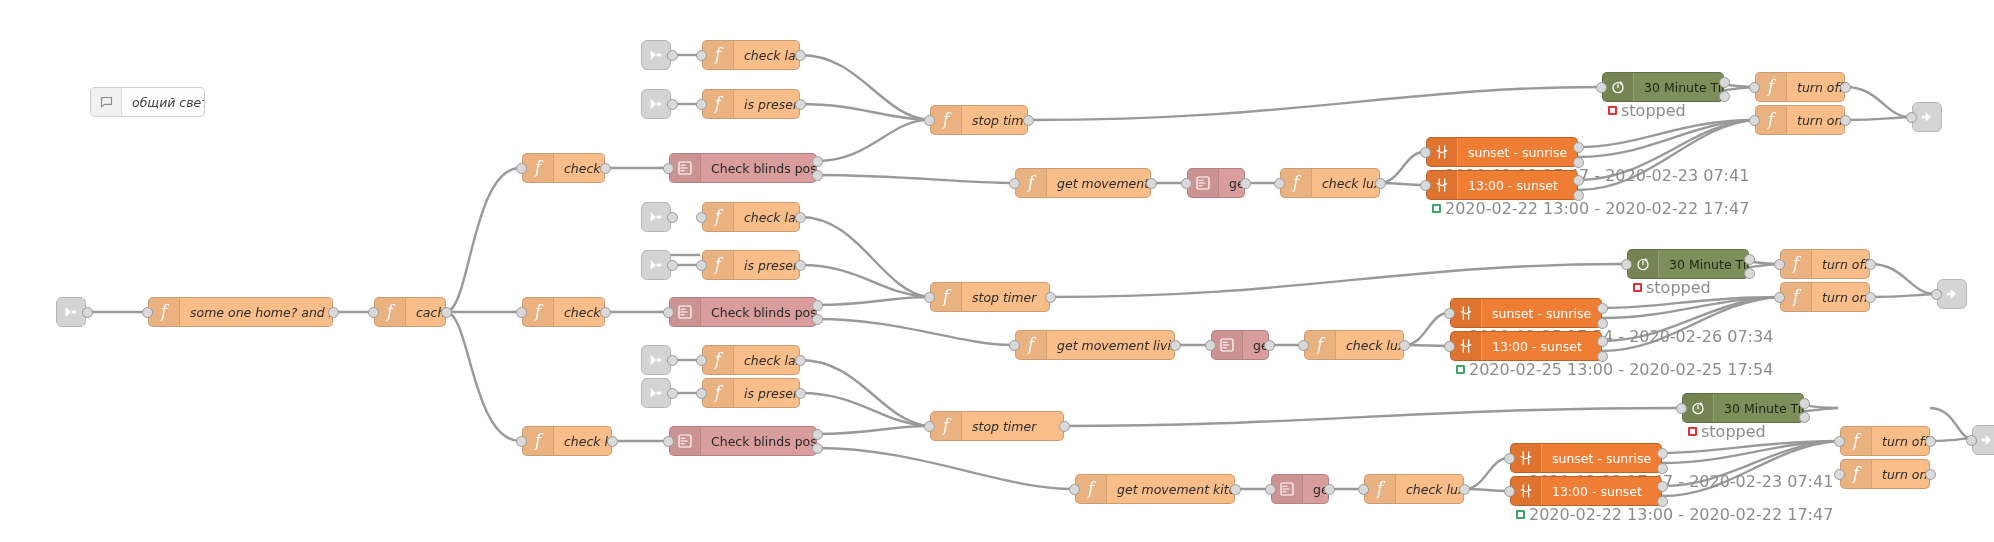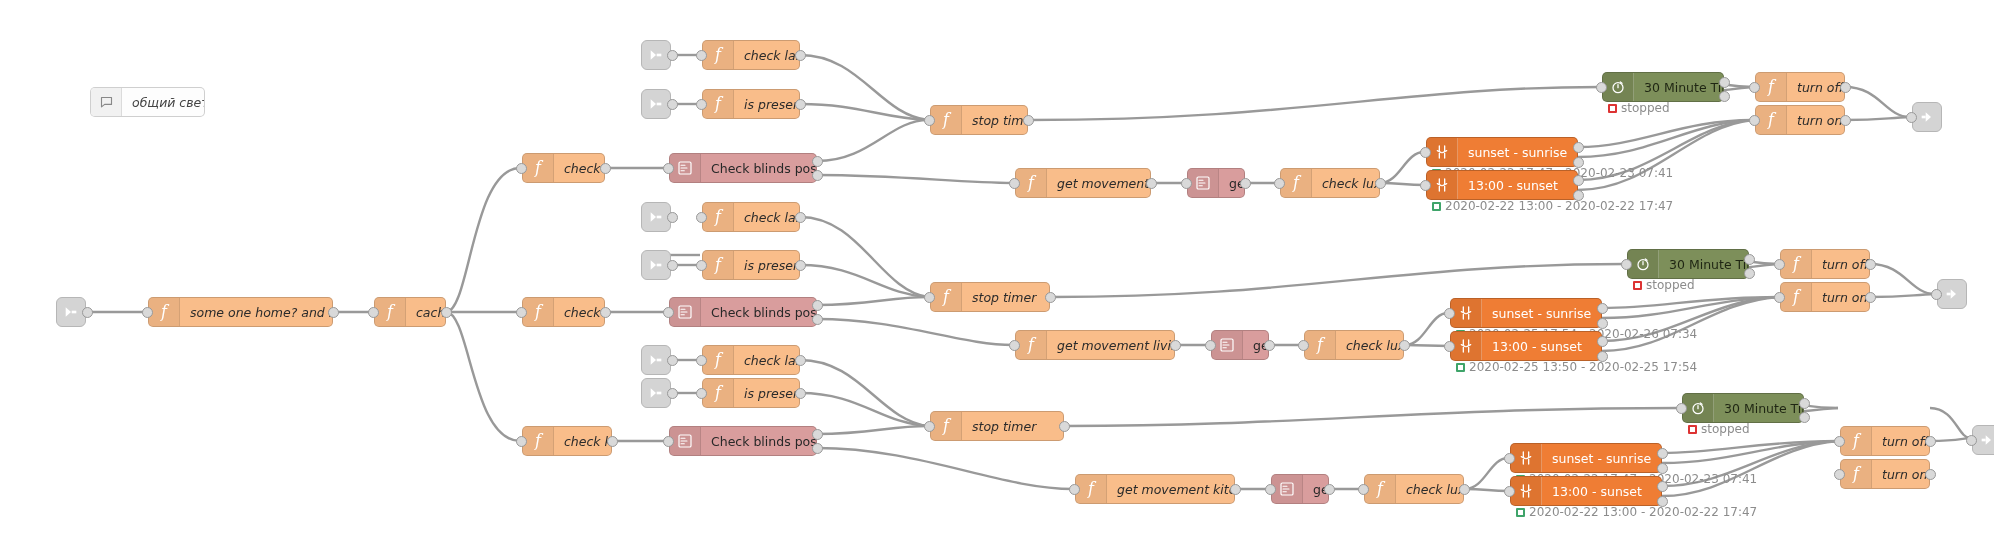--- a/index.html
+++ b/index.html
@@ -79,21 +79,21 @@
     background:#d9d9d9;
     border:1px solid #999999;
     border-radius:50%;
     box-sizing:border-box;
   }
 
   
   .status{
     position:absolute;
     display:flex;align-items:center;
-    font-size:12px;
+    font-size:16px;
     color:#8c8c8c;
     white-space:nowrap;
   }
   .status .dot{
     width:9px;height:9px;
     margin-right:4px;
     box-sizing:border-box;
     border-radius:1px;
   }
   .status .dot.red{border:2.4px solid #d33;background:#fff;}
@@ -558,21 +558,21 @@
         <path d="M5 10l6 3M19 10l-6 3" stroke="#fff" stroke-width="2" stroke-linecap="round" fill="none"></path>
       </svg>
     </span>
     <span class="lbl">13:00 - sunset</span>
   </div>
   <span class="port" style="left:1444px;top:341px;"></span>
   <span class="port" style="left:1597px;top:336px;"></span>
   <span class="port" style="left:1597px;top:351px;"></span>
   <div class="status" style="left:1456px;top:360px;">
     <span class="dot green"></span>
-    <span>2020-02-25 13:50 - 2020-02-25 17:54</span>
+    <span>2020-02-25 13:00 - 2020-02-25 17:54</span>
   </div>
 
   <div class="node n-stoptimer" style="left:1627px;top:249px;width:122px;">
     <span class="ico">
       <svg class="gi" width="16" height="16" viewBox="0 0 24 24">
         <circle cx="12" cy="13" r="7.5" fill="none" stroke="#fff" stroke-width="1.9"></circle>
         <path d="M12 13V8.5" stroke="#fff" stroke-width="1.9" stroke-linecap="round"></path>
         <path d="M15.5 4.5l2.5 2" stroke="#fff" stroke-width="1.9" stroke-linecap="round"></path>
       </svg>
     </span>

